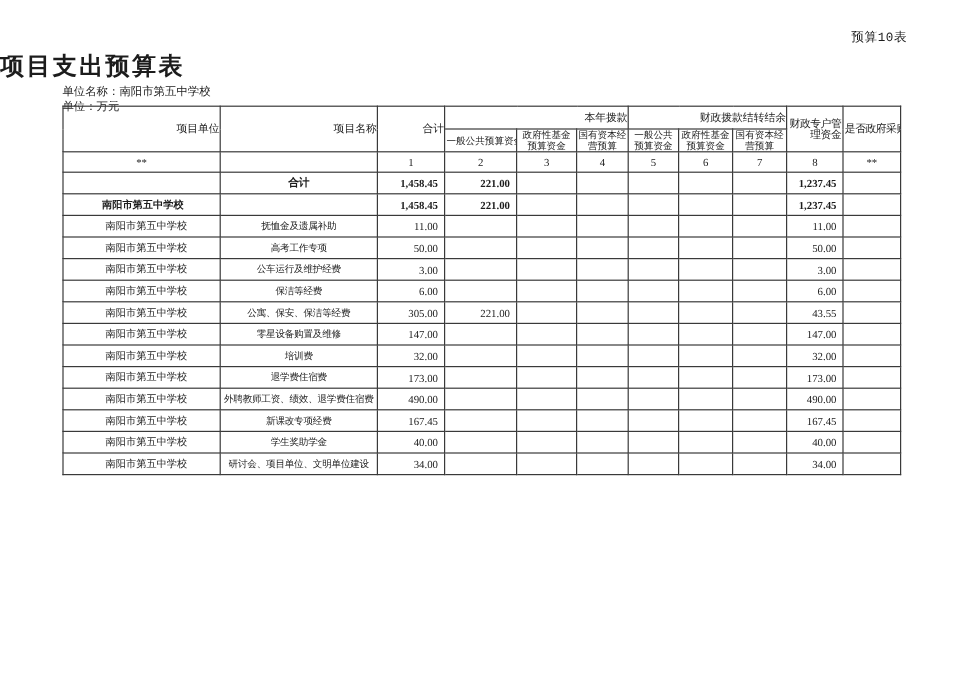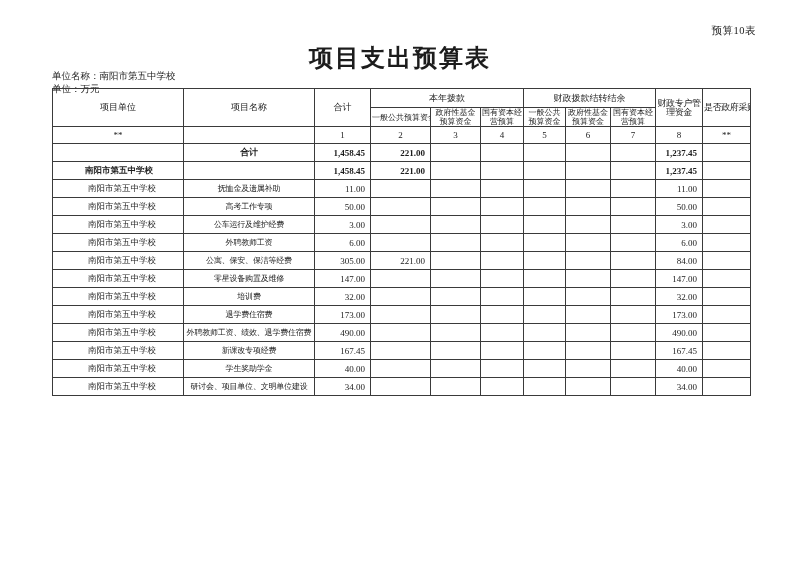--- a/index.html
+++ b/index.html
@@ -4,43 +4,43 @@
 <style>
   * { margin:0; padding:0; box-sizing:border-box; }
   html,body { background:#ffffff; }
   body {
     width:800px; height:565px; position:relative; overflow:hidden;
     font-family:"Liberation Serif","DejaVu Serif",serif;
     color:#1c1c1c;
   }
   .form-label {
     position:absolute; top:24px; right:44px;
-    font-size:10.5px; letter-spacing:0.5px;
+    font-size:10.5px; letter-spacing:0.5px;font-family:Liberation Mono, monospace;
   }
   .title {
     position:absolute; top:42px; left:0; width:100%;
-    text-align:center; font-size:24px; font-weight:bold; letter-spacing:2px;
+    text-align:left; font-size:20px; font-weight:bold; letter-spacing:2px;
   }
   .meta {
     position:absolute; top:70px; left:52px; width:698px;
     display:flex; justify-content:space-between;
     font-size:9.5px;
     flex-direction:column;
   }
   table {
     position:absolute; left:52px; top:88px; width:698px;
     border-collapse:collapse; table-layout:fixed;
     border:1.5px solid #222;
   }
   th, td {
     border:1px solid #3a3a3a;
     overflow:hidden; vertical-align:middle;
     font-weight:normal; padding:0;
   }
-  thead tr.h1 th { height:19px; font-size:9px; text-align:center; }
+  thead tr.h1 th { height:19px; font-size:9px; text-align:right; }
   thead tr.h2 th { height:17px; font-size:8px; line-height:9px; text-align:center; padding:0 1px; }
   th.span2 { font-size:8px; line-height:9px; padding:0 1px; }
   .clip { white-space:nowrap; }
   .proc-head { font-size:7.5px; letter-spacing:-0.4px; white-space:nowrap; }
   .acct-head { font-size:7.5px; letter-spacing:-0.4px; }
   tr.code td { height:17px; font-size:9px; text-align:center; }
   tbody td { height:18px; font-size:9px; }
   .c-unit { text-align:center; padding-left:8px; font-size:8.5px; }
   .c-name { text-align:center; padding:1px 2px; font-size:8px; line-height:9px; letter-spacing:-0.2px; }
   .num  { text-align:right; padding-right:5px; }
@@ -167,42 +167,42 @@
       <td class="num"></td>
       <td class="num"></td>
       <td class="num"></td>
       <td class="num"></td>
       <td class="num"></td>
       <td class="num">3.00</td>
       <td class="c-proc"></td>
     </tr>
         <tr>
       <td class="c-unit">南阳市第五中学校</td>
-      <td class="c-name">外聘教师工资</td>
+      <td class="c-name">保洁等经费</td>
       <td class="num">6.00</td>
       <td class="num"></td>
       <td class="num"></td>
       <td class="num"></td>
       <td class="num"></td>
       <td class="num"></td>
       <td class="num"></td>
       <td class="num">6.00</td>
       <td class="c-proc"></td>
     </tr>
         <tr>
       <td class="c-unit">南阳市第五中学校</td>
       <td class="c-name">公寓、保安、保洁等经费</td>
       <td class="num">305.00</td>
       <td class="num">221.00</td>
       <td class="num"></td>
       <td class="num"></td>
       <td class="num"></td>
       <td class="num"></td>
       <td class="num"></td>
-      <td class="num">84.00</td>
+      <td class="num">43.55</td>
       <td class="c-proc"></td>
     </tr>
         <tr>
       <td class="c-unit">南阳市第五中学校</td>
       <td class="c-name">零星设备购置及维修</td>
       <td class="num">147.00</td>
       <td class="num"></td>
       <td class="num"></td>
       <td class="num"></td>
       <td class="num"></td>

